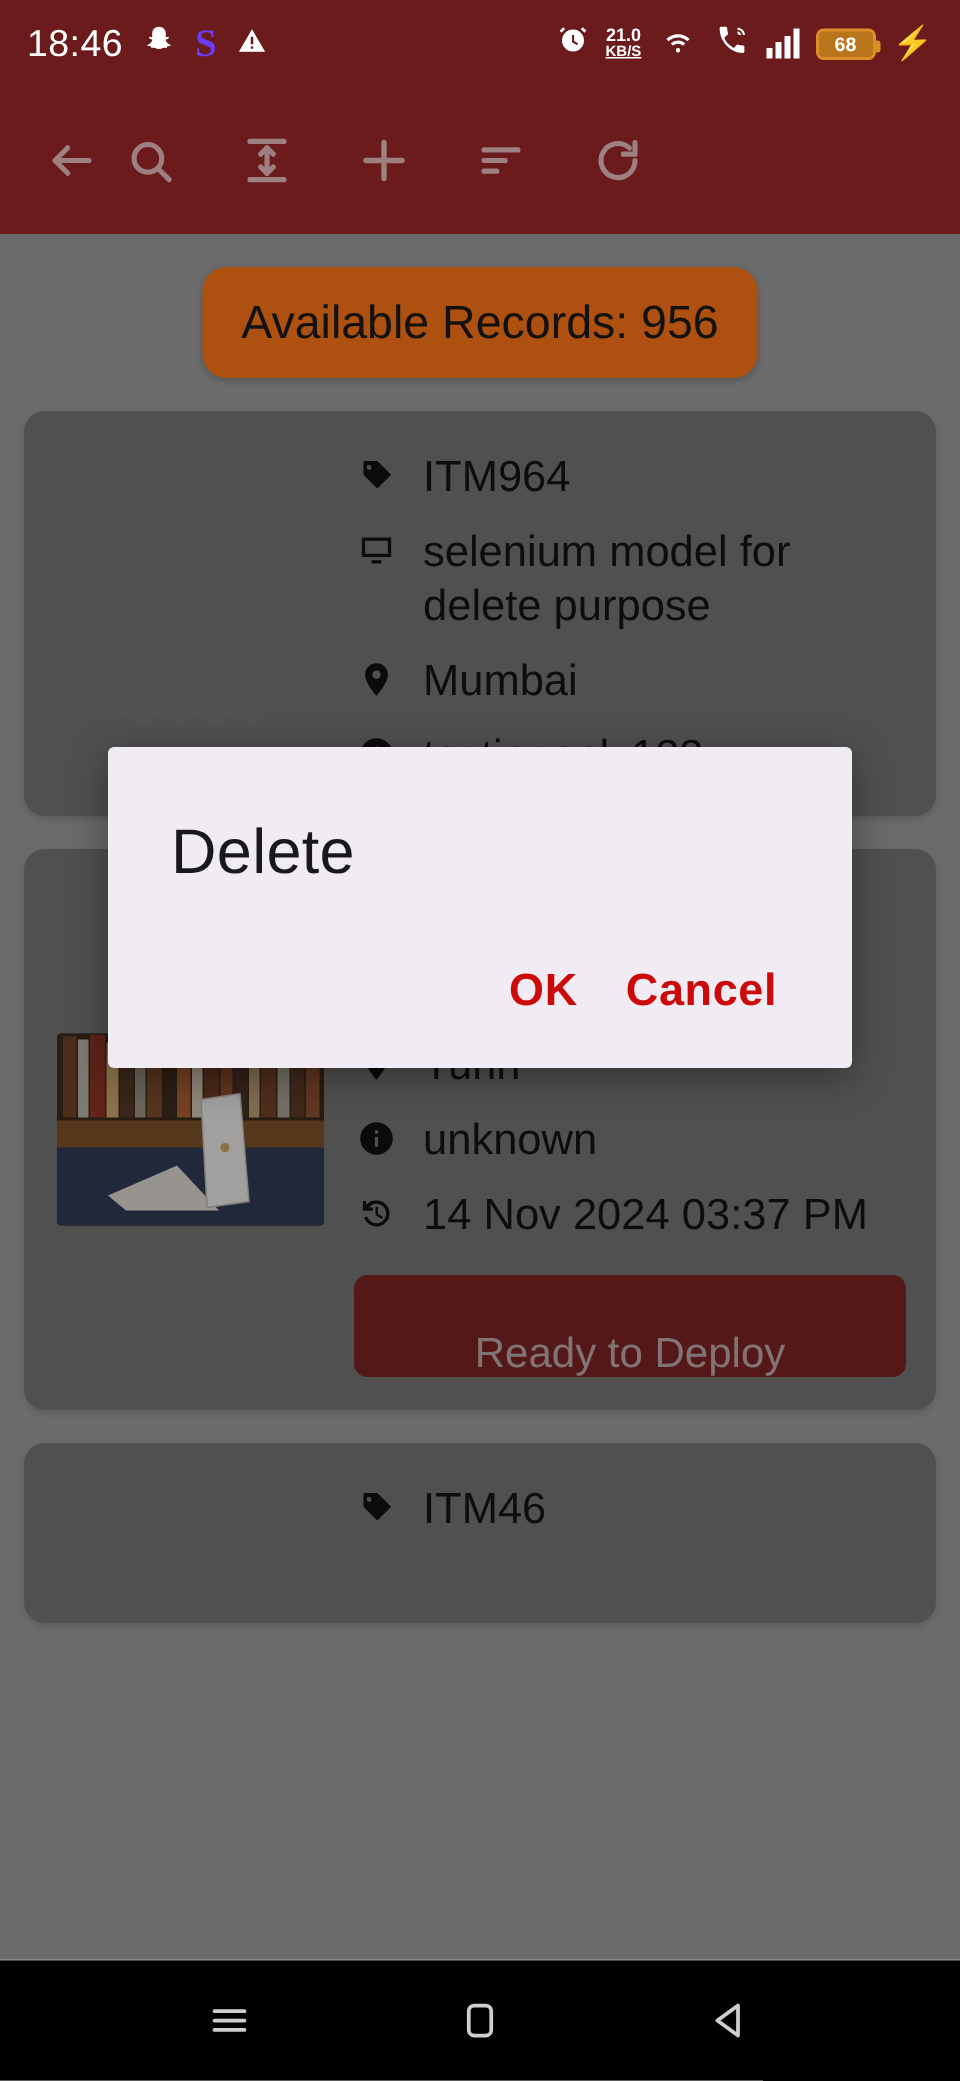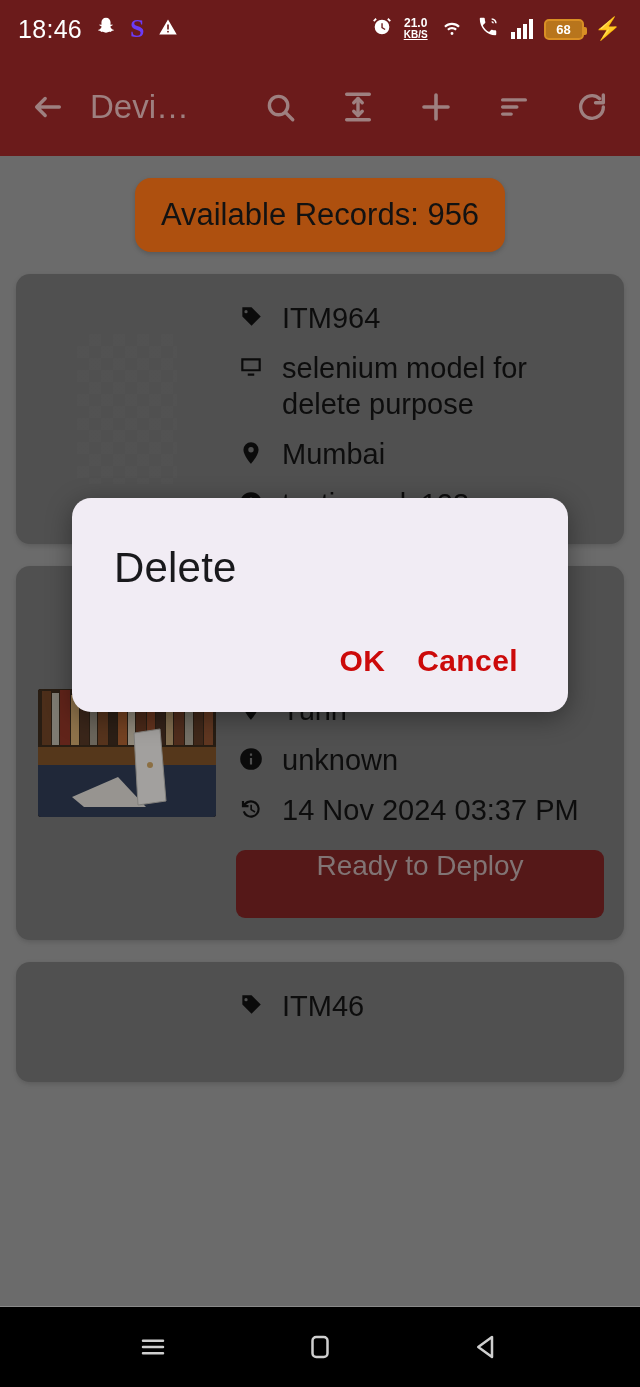--- a/index.html
+++ b/index.html
@@ -81,28 +81,28 @@
     background-size:24px 24px;
     background-position:0 0, 12px 12px;
   }
   .card-body{ flex:1; display:flex; flex-direction:column; gap:14px; padding-top:4px; }
   .row{ display:flex; align-items:flex-start; gap:16px; }
   .row .ic{ width:30px; flex:0 0 30px; display:flex; align-items:center; justify-content:center; padding-top:4px;}
   .row .ic svg{ fill:#111; }
   .row .tx{ color:#141414; font-size:29px; line-height:36px; }
   .status-btn{
     margin-top:8px; background:#7a2323; border-radius:9px; height:68px;
-    display:flex; align-items:flex-start; justify-content:center;
+    display:flex; align-items:flex-end; justify-content:center;
     color:#b9a6a6; font-size:28px;
   }
 
   
   .dialog{
     position:absolute; left:72px; top:498px; width:496px;
-    background:#f1ecf4; border-radius:19px; z-index:60;
+    background:#f1ecf4; border-radius:4px; z-index:60;
     padding:46px 42px 34px; box-shadow:0 6px 26px rgba(0,0,0,.38);
   }
   .dlg-title{ font-size:42px; color:#19191c; font-weight:normal; letter-spacing:.2px; }
   .dlg-msg{ margin-top:38px; font-size:30px; color:#232326; line-height:43px; }
   .dlg-actions{ margin-top:52px; display:flex; justify-content:flex-end; gap:32px; padding-right:8px;}
   .dlg-btn{
     background:none; border:none; color:#cc0a0a; font-size:30px; font-weight:bold;
     letter-spacing:.4px; cursor:pointer; font-family:"Liberation Sans", sans-serif;
   }
 
@@ -167,21 +167,20 @@
     <span class="bolt">⚡</span>
   </div>
 </div>
 
 <div class="appbar">
   <span class="icn">
     <svg width="34" height="34" viewBox="0 0 24 24">
         <path d="M20 12H4M10 6l-6 6 6 6" stroke-linecap="round" stroke-linejoin="round"></path>
       </svg>
   </span>
-  <span class="title">Devi…</span>
   <span class="tools">
     <span class="icn">
       <svg width="34" height="34" viewBox="0 0 24 24">
           <circle cx="11" cy="11" r="6.5"></circle>
           <path d="M16 16l5 5" stroke-linecap="round"></path>
         </svg>
     </span>
     <span class="icn">
       <svg width="34" height="34" viewBox="0 0 24 24">
           <path d="M4 3h16M4 21h16M12 6v12" stroke-linecap="round"></path>

